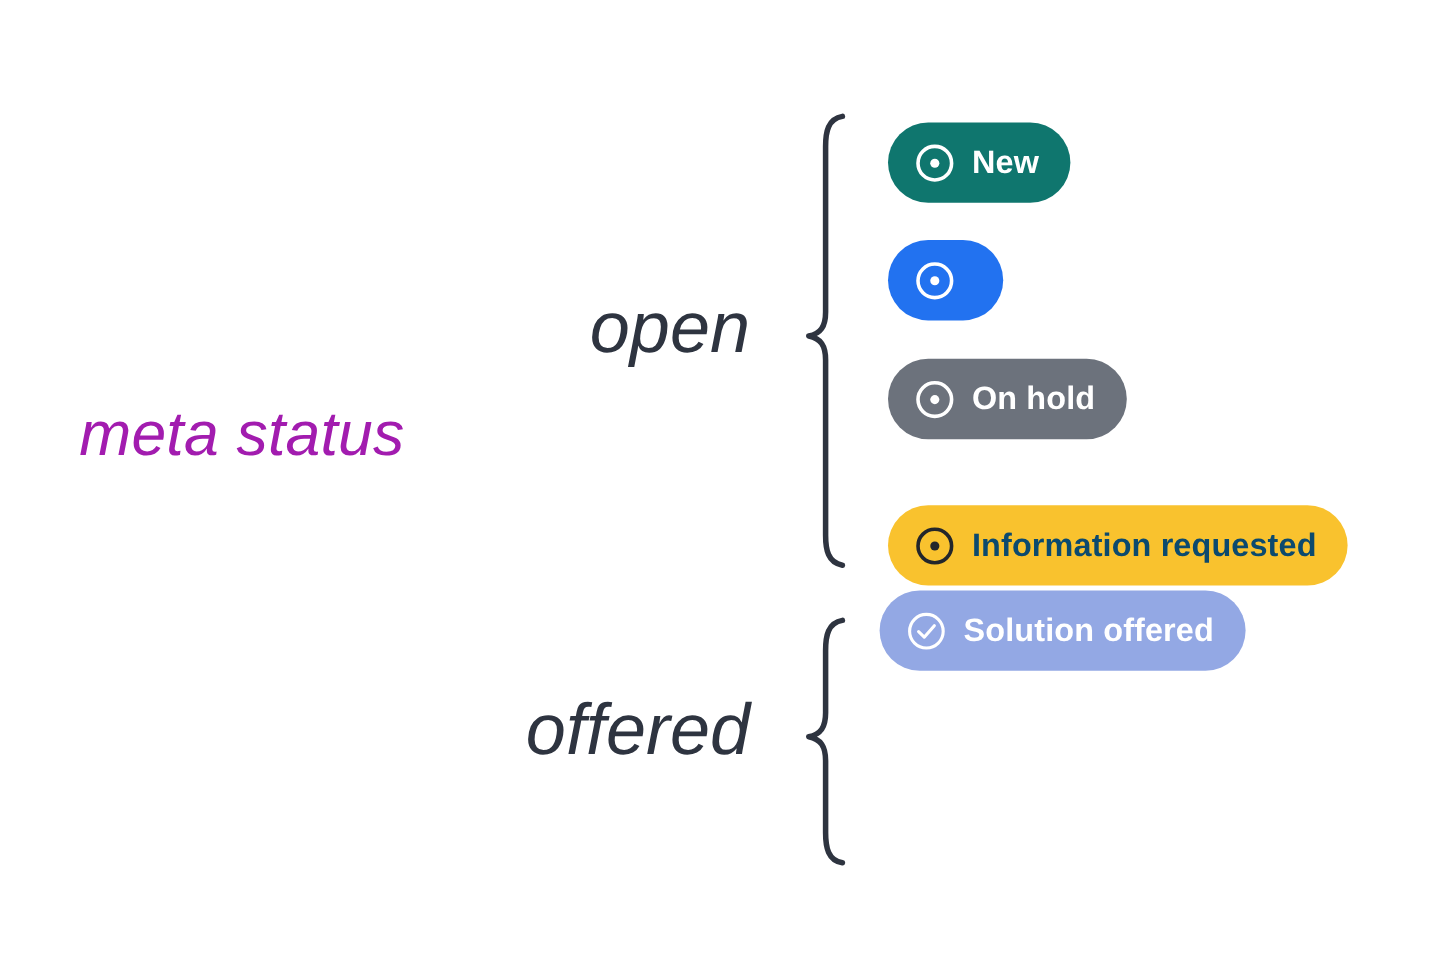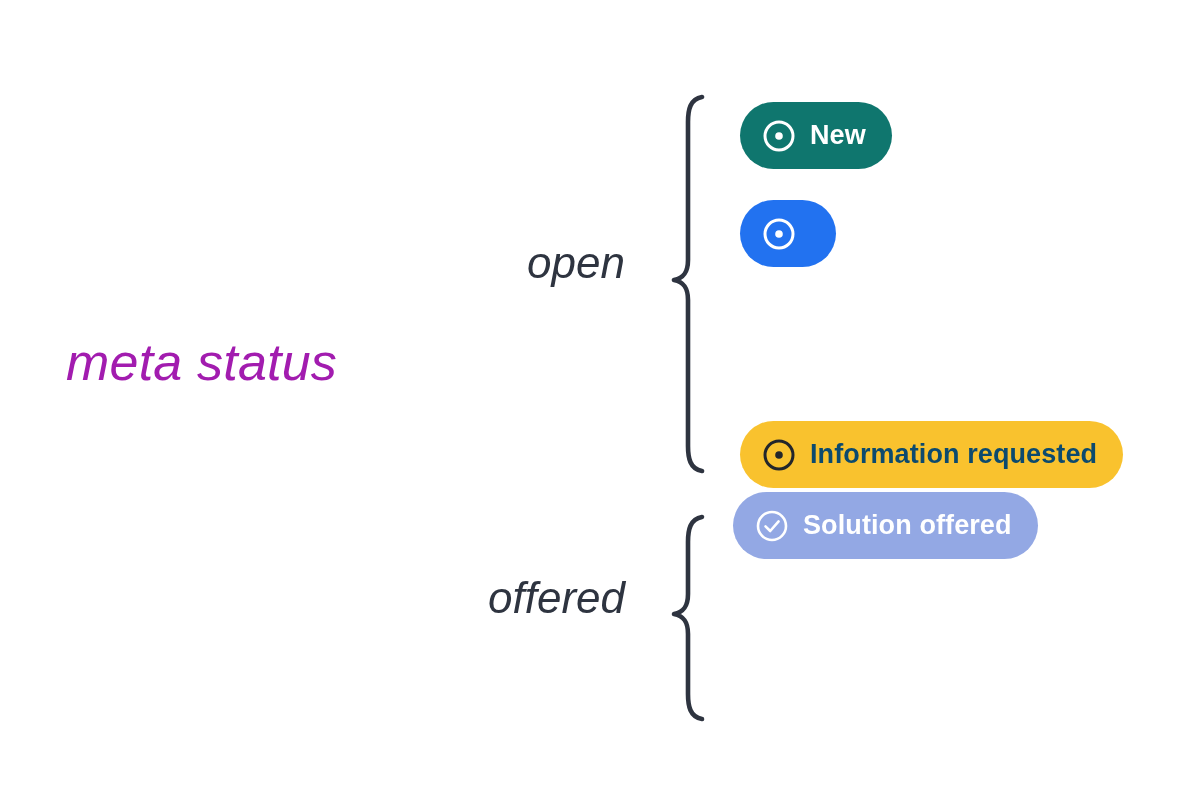--- a/index.html
+++ b/index.html
@@ -29,21 +29,21 @@
     font-style: italic;
     font-weight: 400;
     color: #a21caf;
     letter-spacing: 0.2px;
     white-space: nowrap;
   }
 
   
   .group-label {
     position: absolute;
-    font-size: 44px;
+    font-size: 60px;
     font-style: italic;
     font-weight: 400;
     color: #2e3440;
     white-space: nowrap;
     text-align: right;
   }
   .group-label.open     { right: 575px; top: 238px; }
   .group-label.resolved { right: 575px; top: 573px; }
 
   
@@ -126,20 +126,29 @@
 
   <div class="badge progress">
     <span class="ico">
       <svg width="34" height="34" viewBox="0 0 34 34">
         <circle cx="17" cy="17" r="14" fill="none" stroke="#ffffff" stroke-width="3"></circle>
         <circle cx="17" cy="17" r="3.8" fill="#ffffff"></circle>
       </svg>
     </span>
   </div>
 
+  <div class="badge hold">
+    <span class="ico">
+      <svg width="34" height="34" viewBox="0 0 34 34">
+        <circle cx="17" cy="17" r="14" fill="none" stroke="#ffffff" stroke-width="3"></circle>
+        <circle cx="17" cy="17" r="3.8" fill="#ffffff"></circle>
+      </svg>
+    </span>
+    <span class="badge-text">On hold</span>
+  </div>
 
   <div class="badge info">
     <span class="ico">
       <svg width="34" height="34" viewBox="0 0 34 34">
         <circle cx="17" cy="17" r="14" fill="none" stroke="#23262b" stroke-width="3"></circle>
         <circle cx="17" cy="17" r="3.8" fill="#23262b"></circle>
       </svg>
     </span>
     <span class="badge-text">Information requested</span>
   </div>

